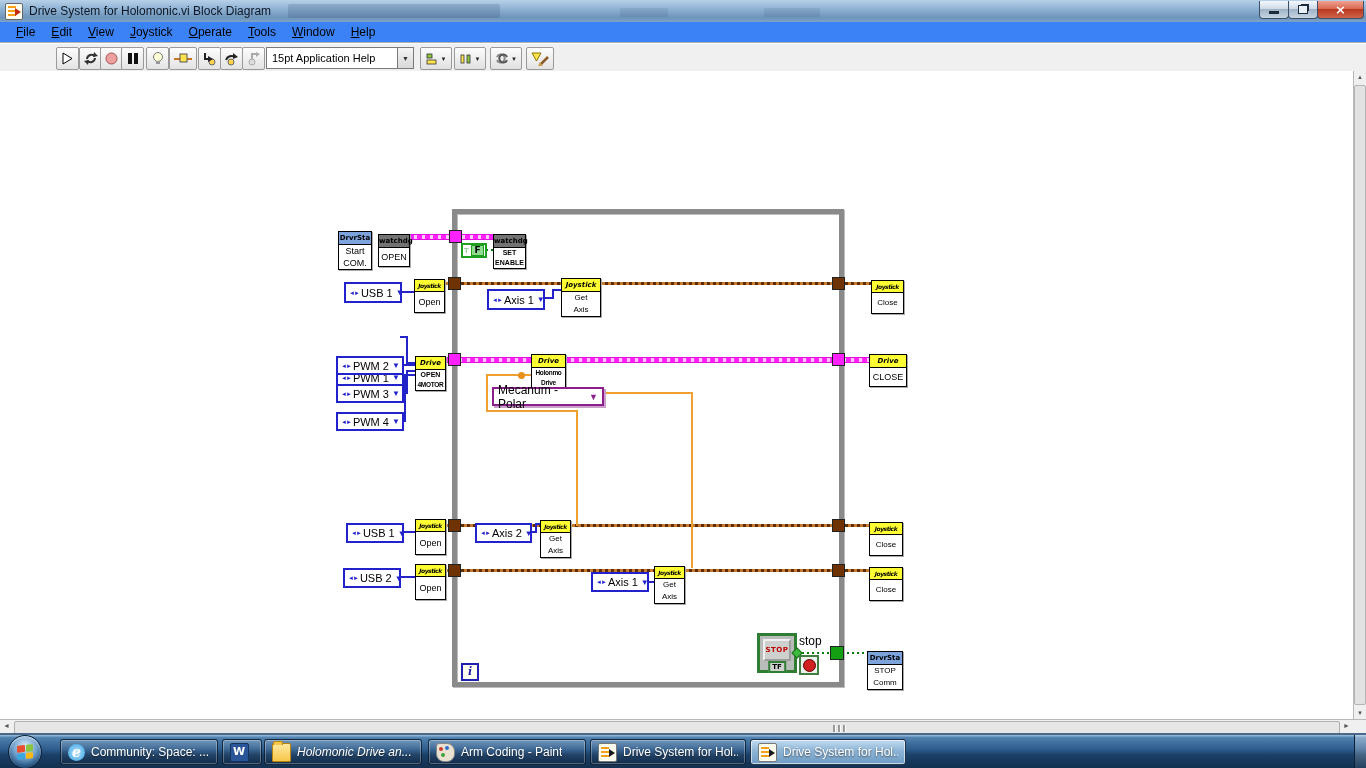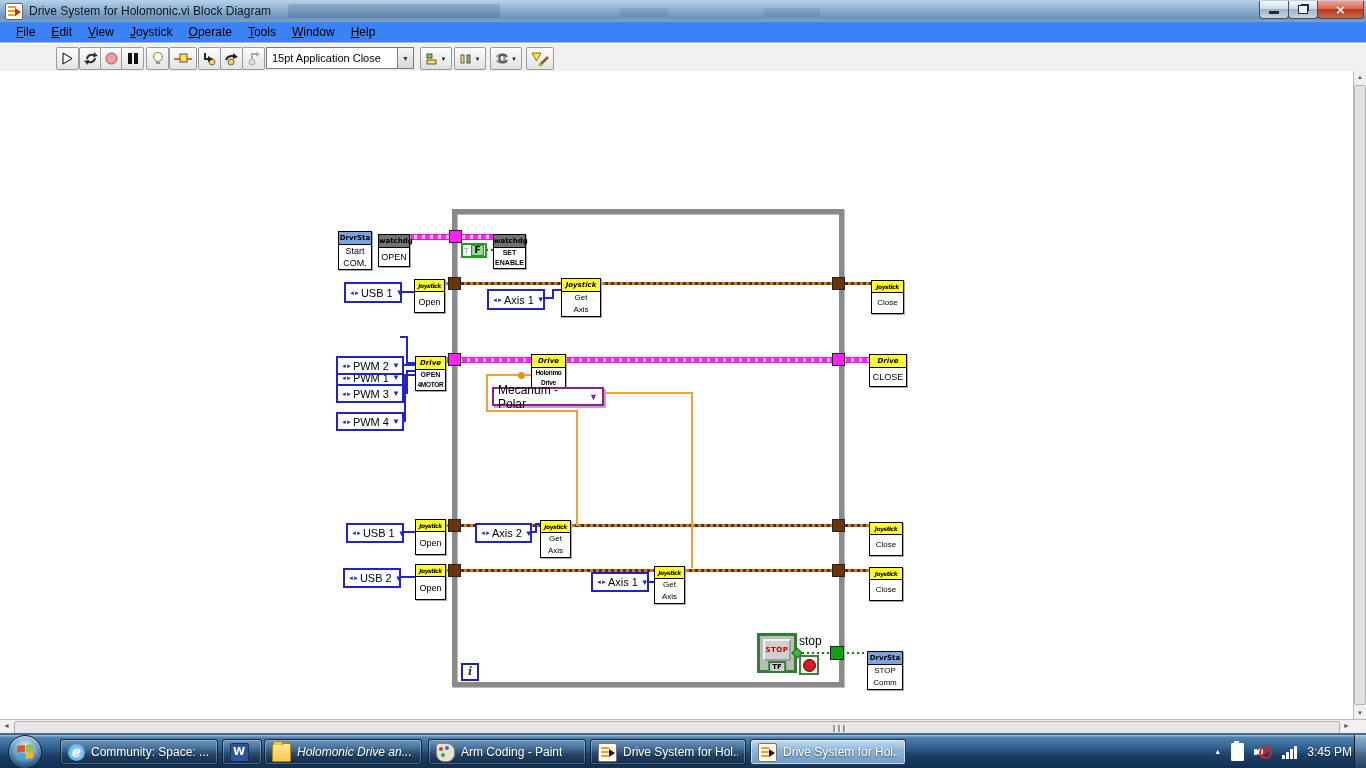--- a/index.html
+++ b/index.html
@@ -291,21 +291,21 @@
       </svg>
     </div>
     <div class="tbtn" style="left:242px;">
       <svg width="15" height="15">
         <circle cx="6" cy="11" r="3" fill="#ddd" stroke="#aaa"></circle>
         <path d="M6 8 L6 3 L11 3" fill="none" stroke="#aaa" stroke-width="2"></path>
           <polygon points="10,1 14,3 10,6" fill="#aaa"></polygon>
       </svg>
     </div>
     <div class="fontbox">
-      <span class="ftext">15pt Application Close</span>
+      <span class="ftext">15pt Application Help</span>
       <span class="fdd">▼</span>
     </div>
     <div class="ddbtn" style="left:420px;width:30px;">
       <svg width="13" height="12">
         <rect x="1" y="1" width="5" height="4" fill="#8cc63f" stroke="#333" stroke-width="0.8"></rect>
         <rect x="1" y="7" width="9" height="4" fill="#ffe34d" stroke="#333" stroke-width="0.8"></rect>
       </svg>
       <span class="dd">▼</span>
     </div>
     <div class="ddbtn" style="left:454px;width:30px;">
@@ -602,32 +602,16 @@
     </div>
     <div class="tbbtn active" style="left:750px;width:156px;">
       <span class="ticon icon-lv">
           <i></i>
           <i></i>
           <i></i>
           <b></b>
         </span>
       <span class="blabel">Drive System for Hol...</span>
     </div>
-    <div class="tray">
-      <span class="tray-arrow">▲</span>
-      <span class="batt"></span>
-      <span class="spk">
-        <span class="box"></span>
-          <span class="cone"></span>
-          <span class="no"></span>
-      </span>
-      <span class="bars">
-          <i></i>
-          <i></i>
-          <i></i>
-          <i></i>
-        </span>
-      <span class="clock">3:45 PM</span>
-    </div>
     <div class="showdesk"></div>
   </div>
 
 </div>
 
 </body></html>

